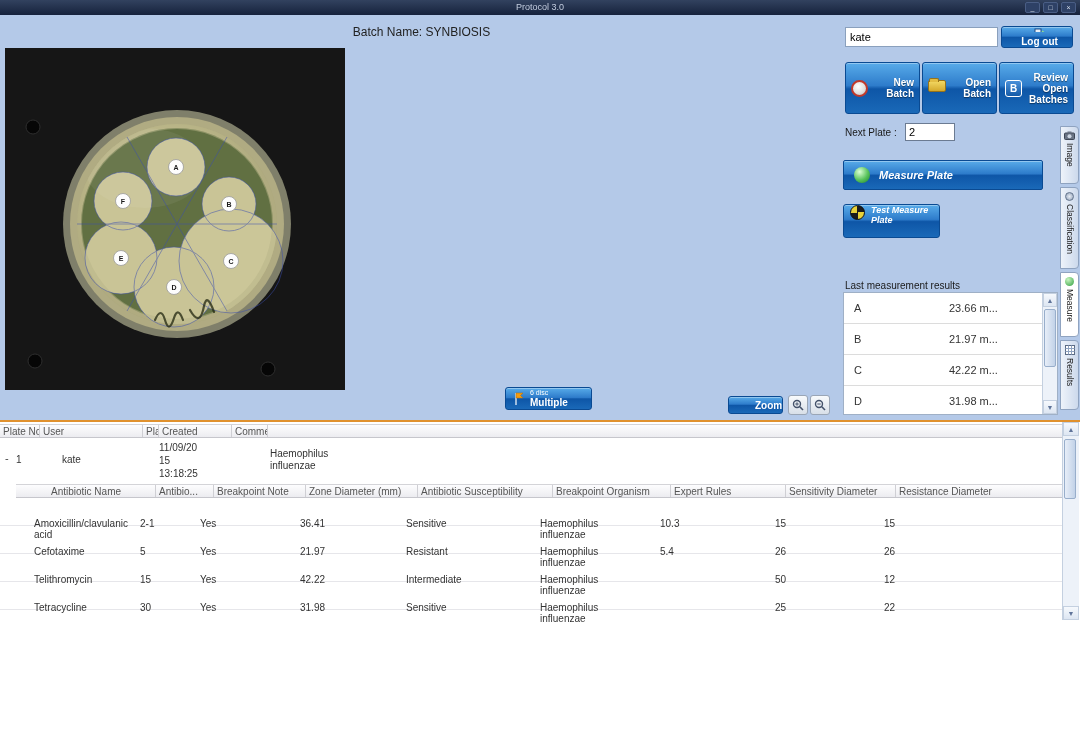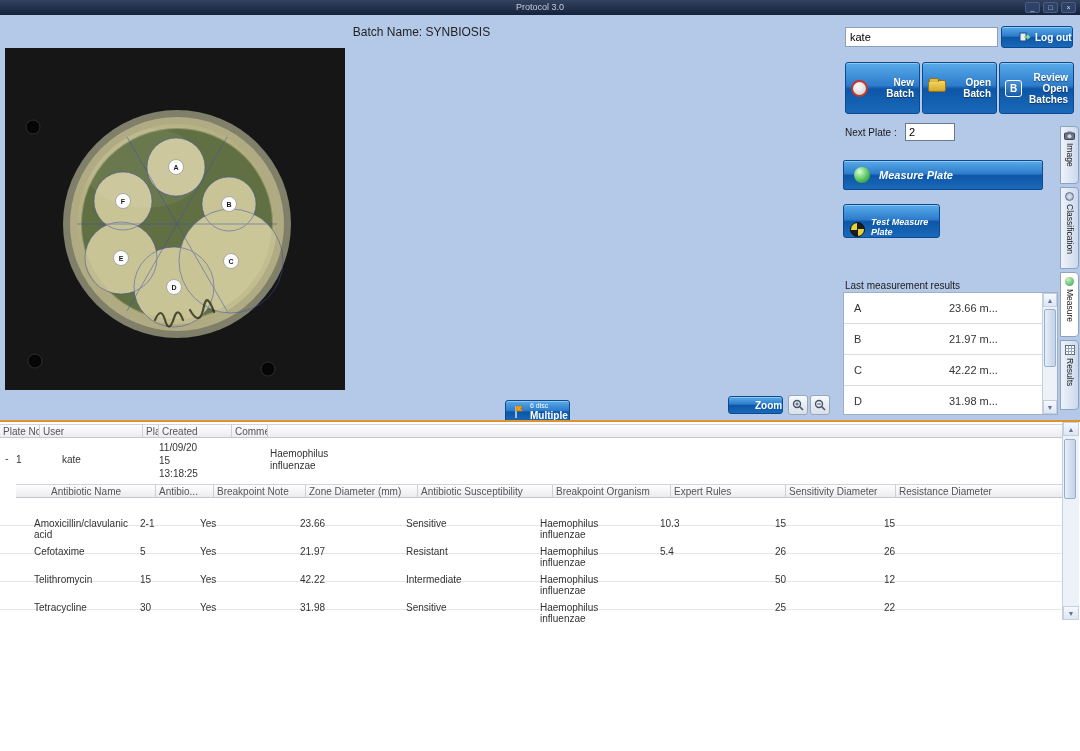--- a/index.html
+++ b/index.html
@@ -24,21 +24,21 @@
 
   
   .btn-blue { background:linear-gradient(#58abe9 0%,#2e7ccb 45%,#0e56a7 52%,#1a69b8 100%);
     border:1px solid #0a4a92; border-radius:3px; color:#fff; cursor:pointer;
     box-shadow:inset 0 1px 0 rgba(255,255,255,.35); }
 
   
   .username-input { left:845px; top:27px; width:153px; height:20px; border:1px solid #8aa0bd;
     background:#fff; font-size:11px; padding:0 4px; font-family:"Liberation Sans",sans-serif; }
   .logout-btn { left:1001px; top:26px; width:72px; height:22px; display:flex; align-items:center;
-    gap:4px; padding-left:17px; font-size:10px; font-weight:bold; }
+    gap:4px; padding-left:5px; font-size:10px; font-weight:bold;flex-direction:column; }
 
   
   .batch-btn { top:62px; width:75px; height:52px; }
   .batch-btn .b-icon { position:absolute; left:5px; top:17px; }
   .batch-btn .b-label { position:absolute; right:5px; top:50%; transform:translateY(-50%);
     text-align:right; font-weight:bold; font-size:10px; line-height:11px; white-space:pre-line;
     text-shadow:0 1px 1px rgba(0,0,0,.45); }
   .new-icon { width:17px; height:17px; border-radius:50%;
     background:radial-gradient(circle at 40% 35%,#fff,#dedede 60%,#b5b5b5); border:2px solid #c0392b; }
   .open-icon { width:18px; height:12px; background:linear-gradient(#f3d964,#d4a92c);
@@ -52,21 +52,21 @@
   
   .next-plate-label { left:845px; top:127px; font-size:10px; color:#1a1a1a; }
   .next-plate-input { left:905px; top:123px; width:50px; height:18px; border:1px solid #6b7b92;
     background:#fff; font-size:11px; padding:0 3px; font-family:"Liberation Sans",sans-serif; }
   .measure-plate-btn { left:843px; top:160px; width:200px; height:30px; display:flex;
     align-items:center; gap:9px; padding-left:10px; font-style:italic; font-weight:bold;
     font-size:11px; border-radius:2px; }
   .sphere { width:16px; height:16px; border-radius:50%;
     background:radial-gradient(circle at 35% 30%,#dbffd4,#57c25a 55%,#1b7d2c); flex-shrink:0; }
   .test-measure-btn { left:843px; top:204px; width:97px; height:34px; display:flex;
-    align-items:flex-end; gap:6px; padding-left:6px; font-style:italic; font-weight:bold;
+    align-items:flex-start; gap:6px; padding-left:6px; font-style:italic; font-weight:bold;
     font-size:9px; line-height:10px; white-space:pre-line; text-align:left; }
   .test-icon { width:15px; height:15px; border-radius:50%; border:1px solid #111; flex-shrink:0;
     background:conic-gradient(#1c1c1c 0 90deg,#e8d23a 90deg 180deg,#1c1c1c 180deg 270deg,#e8d23a 270deg 360deg); }
 
   
   .last-results-label { left:845px; top:280px; font-size:10px; color:#1a1a1a; }
   .results-box { left:843px; top:292px; width:215px; height:123px; background:#fff;
     border:1px solid #9fb0c6; overflow:hidden; }
   .result-row { position:relative; height:31px; border-bottom:1px solid #dcdcdc; width:199px; }
   .result-letter { position:absolute; left:10px; top:9px; font-size:11px; color:#333; }
@@ -87,21 +87,21 @@
   .vlabel { writing-mode:vertical-rl; font-size:8.5px; color:#1a1a1a; }
   .tab-image { top:126px; height:58px; }
   .tab-classification { top:187px; height:82px; }
   .tab-measure { top:272px; height:65px; }
   .tab-results { top:340px; height:70px; }
   .dot-icon { width:9px; height:9px; border-radius:50%; }
   .measure-dot { background:radial-gradient(circle at 35% 30%,#c8f5c0,#2f9e3f); }
   .classif-dot { background:radial-gradient(#e8edf4,#8fa0b8); border:1px solid #64748c; }
 
   
-  .multiple-btn { left:505px; top:400px; width:65px; height:23px; display:flex; align-items:center;
+  .multiple-btn { left:505px; top:387px; width:87px; height:23px; display:flex; align-items:center;
     gap:6px; padding-left:8px; }
   .multiple-text { display:flex; flex-direction:column; line-height:1.1; }
   .multiple-small { font-size:7px; font-weight:normal; }
   .multiple-main { font-size:10px; font-weight:bold; }
   .zoom-btn { left:728px; top:396px; width:55px; height:18px; display:flex; align-items:center;
     gap:4px; padding-left:22px; font-size:10px; font-weight:bold; }
   .mini-btn { top:395px; width:20px; height:20px; background:linear-gradient(#f8fafc,#d8dfe8);
     border:1px solid #9aa6b6; border-radius:3px; display:flex; align-items:center; justify-content:center; }
   .mini-zoom-in { left:788px; } .mini-zoom-out { left:810px; }
 
@@ -377,21 +377,21 @@
       <span class="header-cell ih8">Resistance Diameter</span>
     </div>
 
     <div class="inner-rows">
 
         <div class="inner-row">
           <span class="ic ic0">Amoxicillin/clavulanic
 acid</span>
           <span class="ic ic1">2-1</span>
           <span class="ic ic2">Yes</span>
-          <span class="ic ic3">23.66</span>
+          <span class="ic ic3">36.41</span>
           <span class="ic ic4">Sensitive</span>
           <span class="ic ic5">Haemophilus
 influenzae</span>
           <span class="ic ic6">10.3</span>
           <span class="ic ic7">15</span>
           <span class="ic ic8">15</span>
         </div>
 
         <div class="inner-row">
           <span class="ic ic0">Cefotaxime</span>

